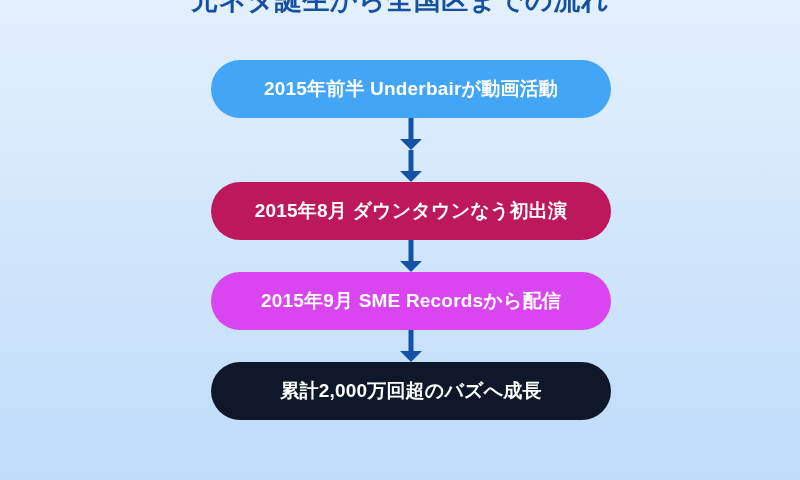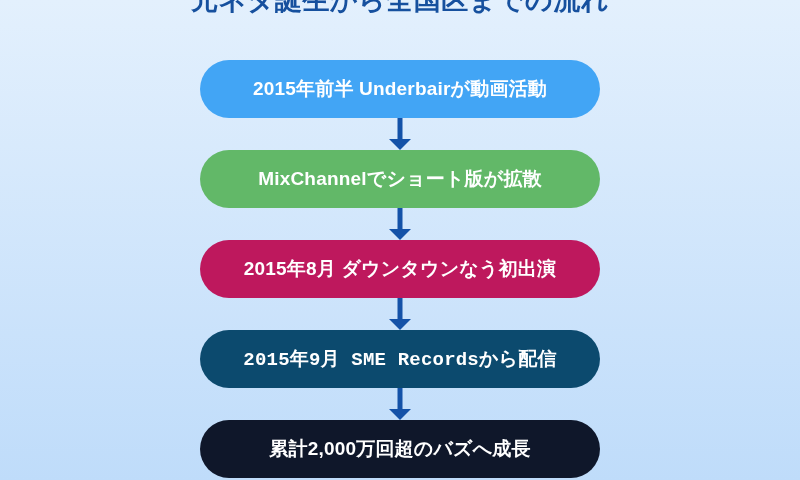--- a/index.html
+++ b/index.html
@@ -39,21 +39,21 @@
     color: #16509e;
     letter-spacing: 0.5px;
     white-space: nowrap;
     line-height: 40px;
   }
 
   
   .flow {
     position: absolute;
     top: 60px;
-    left: 200px;
+    left: 211px;
     width: 400px;
   }
 
   .node {
     width: 400px;
     height: 58px;
     border-radius: 29px;
     display: flex;
     align-items: center;
     justify-content: center;
@@ -117,43 +117,40 @@
       <span class="node-label">2015年前半  Underbairが動画活動</span>
     </div>
 
     <div class="connector">
       <div class="arrow">
         <div class="shaft" style="background: rgb(20, 82, 168);"></div>
         <div class="head" style="border-top-color: rgb(20, 82, 168);"></div>
       </div>
     </div>
 
-    <div class="node" style="background: rgb(98, 184, 104);">
-      <span class="node-label">MixChannelでショート版が拡散</span>
-    </div>
 
     <div class="connector">
       <div class="arrow">
         <div class="shaft" style="background: rgb(20, 82, 168);"></div>
         <div class="head" style="border-top-color: rgb(20, 82, 168);"></div>
       </div>
     </div>
 
     <div class="node" style="background: #be185d;">
       <span class="node-label">2015年8月  ダウンタウンなう初出演</span>
     </div>
 
     <div class="connector">
       <div class="arrow">
         <div class="shaft" style="background: rgb(20, 82, 168);"></div>
         <div class="head" style="border-top-color: rgb(20, 82, 168);"></div>
       </div>
     </div>
 
-    <div class="node" style="background: #0c4a6e; font-family: Liberation Mono, monospace;">
+    <div class="node" style="background: #d946ef;">
       <span class="node-label">2015年9月  SME Recordsから配信</span>
     </div>
 
     <div class="connector">
       <div class="arrow">
         <div class="shaft" style="background: rgb(20, 82, 168);"></div>
         <div class="head" style="border-top-color: rgb(20, 82, 168);"></div>
       </div>
     </div>
 

